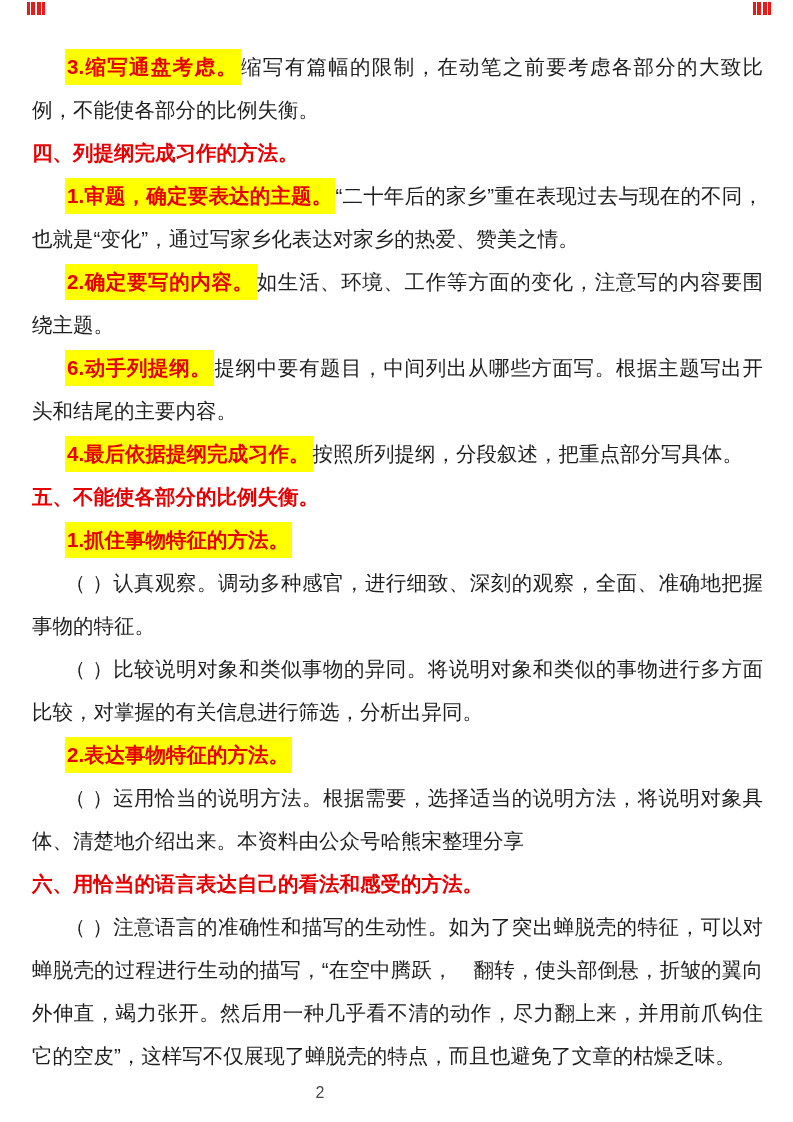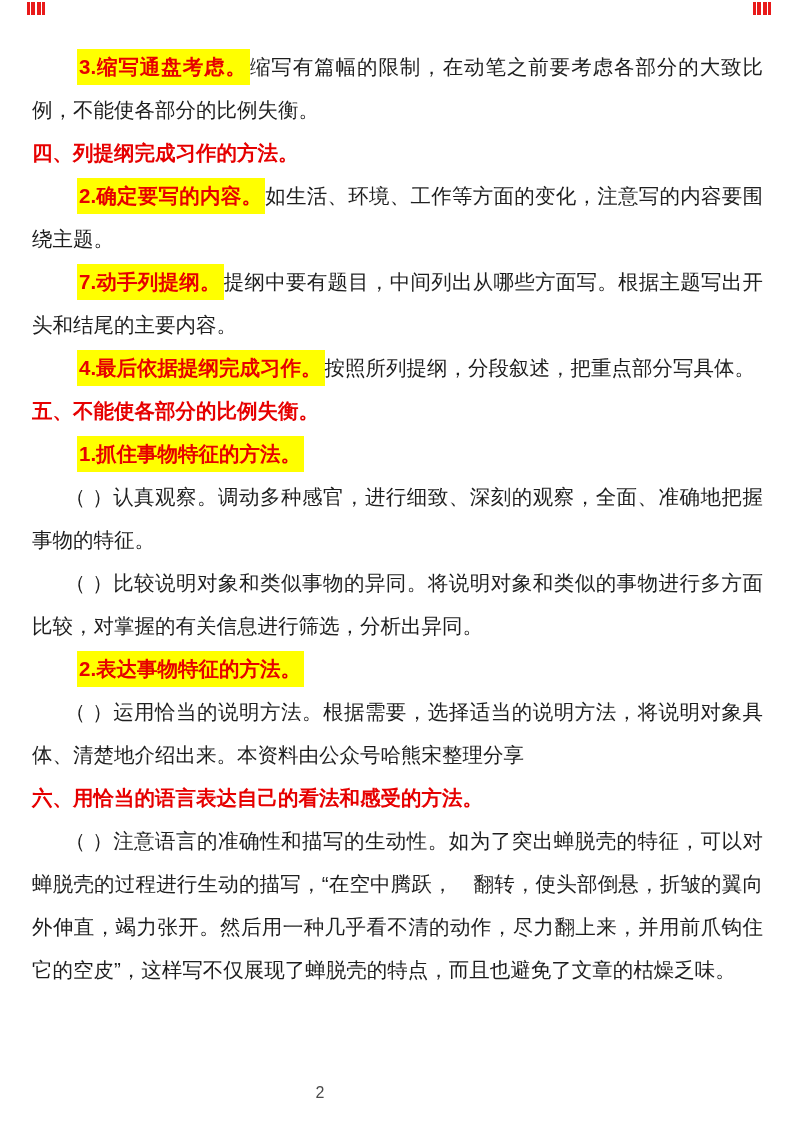--- a/index.html
+++ b/index.html
@@ -31,21 +31,20 @@
     text-align: justify;
     text-justify: inter-ideograph;
   }
   .content p.para { margin: 0; padding: 0; }
   .content p.indent { text-indent: 33px; }
   .seg-hl {
     background: var(--hl);
     color: var(--red);
     font-weight: bold;
     padding: 6px 3px 7px 2px;
-    margin-left: 12px;
   }
   .seg-red {
     color: var(--red);
     font-weight: bold;
     margin-top: 16px;
   }
   .seg-plain { color: var(--text); }
   .footer-num {
     position: absolute;
     left: 310px; top: 1084px;
@@ -71,22 +70,23 @@
 </style>
 </head>
 <body>
 
 <div class="doc">
   <span class="corner-mark left"></span>
   <span class="corner-mark right"></span>
   <div class="content">
       <p class="para indent"><span class="seg-hl">3.缩写通盘考虑。</span><span class="seg-plain">缩写有篇幅的限制，在动笔之前要考虑各部分的大致比例，不能使各部分的比例失衡。</span></p>
       <p class="para"><span class="seg-red">四、列提纲完成习作的方法。</span></p>
+      <p class="para indent"><span class="seg-hl">1.审题，确定要表达的主题。</span><span class="seg-plain">“二十年后的家乡”重在表现过去与现在的不同，也就是“变化”，通过写家乡化表达对家乡的热爱、赞美之情。</span></p>
       <p class="para indent"><span class="seg-hl">2.确定要写的内容。</span><span class="seg-plain">如生活、环境、工作等方面的变化，注意写的内容要围绕主题。</span></p>
-      <p class="para indent"><span class="seg-hl">7.动手列提纲。</span><span class="seg-plain">提纲中要有题目，中间列出从哪些方面写。根据主题写出开头和结尾的主要内容。</span></p>
+      <p class="para indent"><span class="seg-hl">6.动手列提纲。</span><span class="seg-plain">提纲中要有题目，中间列出从哪些方面写。根据主题写出开头和结尾的主要内容。</span></p>
       <p class="para indent"><span class="seg-hl">4.最后依据提纲完成习作。</span><span class="seg-plain">按照所列提纲，分段叙述，把重点部分写具体。</span></p>
       <p class="para"><span class="seg-red">五、不能使各部分的比例失衡。</span></p>
       <p class="para indent"><span class="seg-hl">1.抓住事物特征的方法。</span></p>
       <p class="para indent"><span class="seg-plain">（ ）认真观察。调动多种感官，进行细致、深刻的观察，全面、准确地把握事物的特征。</span></p>
       <p class="para indent"><span class="seg-plain">（ ）比较说明对象和类似事物的异同。将说明对象和类似的事物进行多方面比较，对掌握的有关信息进行筛选，分析出异同。</span></p>
       <p class="para indent"><span class="seg-hl">2.表达事物特征的方法。</span></p>
       <p class="para indent"><span class="seg-plain">（ ）运用恰当的说明方法。根据需要，选择适当的说明方法，将说明对象具体、清楚地介绍出来。本资料由公众号哈熊宋整理分享</span></p>
       <p class="para"><span class="seg-red">六、用恰当的语言表达自己的看法和感受的方法。</span></p>
       <p class="para indent"><span class="seg-plain">（ ）注意语言的准确性和描写的生动性。如为了突出蝉脱壳的特征，可以对蝉脱壳的过程进行生动的描写，“在空中腾跃，　翻转，使头部倒悬，折皱的翼向外伸直，竭力张开。然后用一种几乎看不清的动作，尽力翻上来，并用前爪钩住它的空皮”，这样写不仅展现了蝉脱壳的特点，而且也避免了文章的枯燥乏味。</span></p>
     </div>

